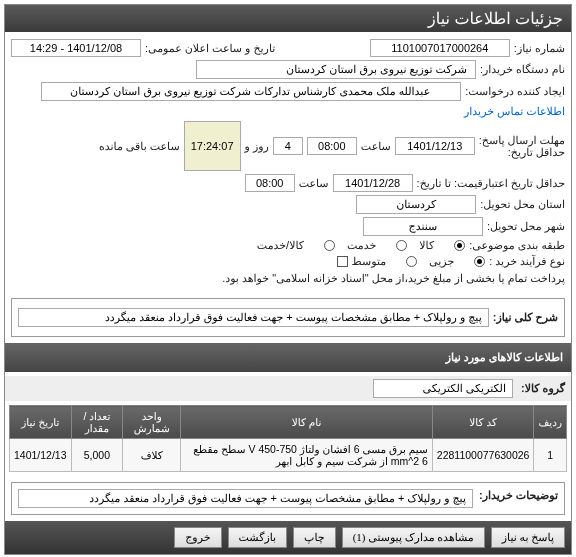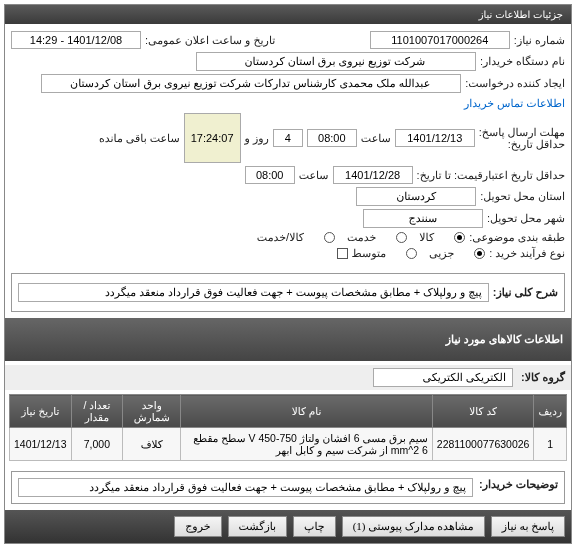--- a/index.html
+++ b/index.html
@@ -1,32 +1,32 @@
 <!DOCTYPE html>
 <html dir="rtl" lang="fa"><head>
 <meta charset="utf-8">
 <style>
 * { box-sizing: border-box; margin: 0; padding: 0; }
 body { font-family: Tahoma, Arial, sans-serif; font-size: 11px; background: #fff; direction: rtl; width: 576px; }
 .container { border: 1px solid #888; margin: 4px; }
-.header-bar { background: linear-gradient(#5a5a5a, #3a3a3a); color: #fff; padding: 4px 8px; font-size: 10px; }
+.header-bar { background: linear-gradient(#5a5a5a, #3a3a3a); color: #fff; padding: 4px 8px; font-size: 16px; }
 .section { padding: 4px 6px; }
 .row { display: flex; align-items: center; margin: 3px 0; gap: 4px; flex-wrap: wrap; }
 .label { font-size: 11px; color: #222; white-space: nowrap; }
 .field { background: #fff; border: 1px solid #aaa; padding: 2px 6px; font-size: 11px; min-width: 80px; text-align: center; display: inline-block; }
-.wide { min-width: 280px; text-align: center; padding-right: 8px; }
+.wide { min-width: 280px; text-align: right; padding-right: 8px; }
 .xwide { min-width: 420px; text-align: center; padding-right: 8px; }
 .link { color: #0066cc; cursor: pointer; font-size: 11px; }
 .radio-group { display: flex; gap: 12px; align-items: center; }
 .radio-item { display: flex; align-items: center; gap: 20px; }
 .radio { width: 11px; height: 11px; border: 1px solid #555; border-radius: 50%; display: inline-flex; align-items: center; justify-content: center; background: #fff; }
 .radio.checked::after { content: ""; width: 5px; height: 5px; background: #000; border-radius: 50%; }
 .cb { width: 11px; height: 11px; border: 1px solid #555; display: inline-block; background: #fff; }
 .box-frame { border: 1px solid #999; margin: 6px; padding: 6px; }
-.sep-title { background: linear-gradient(#666, #444); color: #fff; padding: 15px 8px; font-size: 11px; font-weight: bold; margin: 4px 0; }
+.sep-title { background: linear-gradient(#666, #444); color: #fff; padding: 8px 8px; font-size: 11px; font-weight: bold; margin: 4px 0; }
 .light-row { background: #eee; padding: 3px 6px; display: flex; gap: 8px; align-items: center; }
 table { width: 100%; border-collapse: collapse; font-size: 10.5px; }
 th { background: linear-gradient(#6a6a6a, #4a4a4a); color: #fff; padding: 4px; border: 1px solid #888; font-weight: normal; }
 td { padding: 4px; border: 1px solid #bbb; text-align: center; background: #f7f7f7; }
 .footer { background: linear-gradient(#555, #333); padding: 6px; display: flex; gap: 6px; justify-content: flex-start; }
 .btn { background: linear-gradient(#f5f5f5, #ddd); border: 1px solid #888; padding: 3px 10px; font-size: 11px; cursor: pointer; font-family: Tahoma; border-radius: 0; }
 .countdown { background: #f0f0d0; border: 1px solid #aaa; padding: 18px 6px; }
 </style>
 </head>
 <body>
@@ -112,20 +112,21 @@
         <div class="radio-item">
             <span class="radio checked"></span>
             <span class="label">جزیی</span>
           </div>
         <div class="radio-item">
             <span class="radio"></span>
             <span class="label">متوسط</span>
           </div>
       </div>
       <span class="cb"></span>
+      <span class="label">پرداخت تمام یا بخشی از مبلغ خرید،از محل "اسناد خزانه اسلامی" خواهد بود.</span>
     </div>
   </div>
 
   <div class="box-frame">
     <div class="row">
       <span class="label" style="font-weight:bold">شرح کلی نیاز:</span>
       <span class="field" style="flex:1;text-align:right">پیچ و رولپلاک  + مطابق مشخصات پیوست + جهت فعالیت فوق قرارداد منعقد میگردد</span>
     </div>
   </div>
 
@@ -147,21 +148,21 @@
           <th>تعداد / مقدار</th>
           <th>تاریخ نیاز</th>
         </tr>
       </thead>
       <tbody>
         <tr>
           <td>1</td>
           <td>2281100077630026</td>
           <td style="text-align:right">سیم برق مسی 6 افشان ولتاژ 750-450 V سطح مقطع 6 mm^2 از شرکت سیم و کابل ابهر</td>
           <td>کلاف</td>
-          <td>7,000</td>
+          <td>5,000</td>
           <td>1401/12/13</td>
         </tr>
       </tbody>
     </table>
   </div>
 
   <div class="box-frame" style="display:flex;gap:6px;align-items:flex-start">
     <span class="label" style="font-weight:bold">توضیحات خریدار:</span>
     <span class="field" style="flex:1;text-align:right">پیچ و رولپلاک  + مطابق مشخصات پیوست + جهت فعالیت فوق قرارداد منعقد میگردد</span>
   </div>

